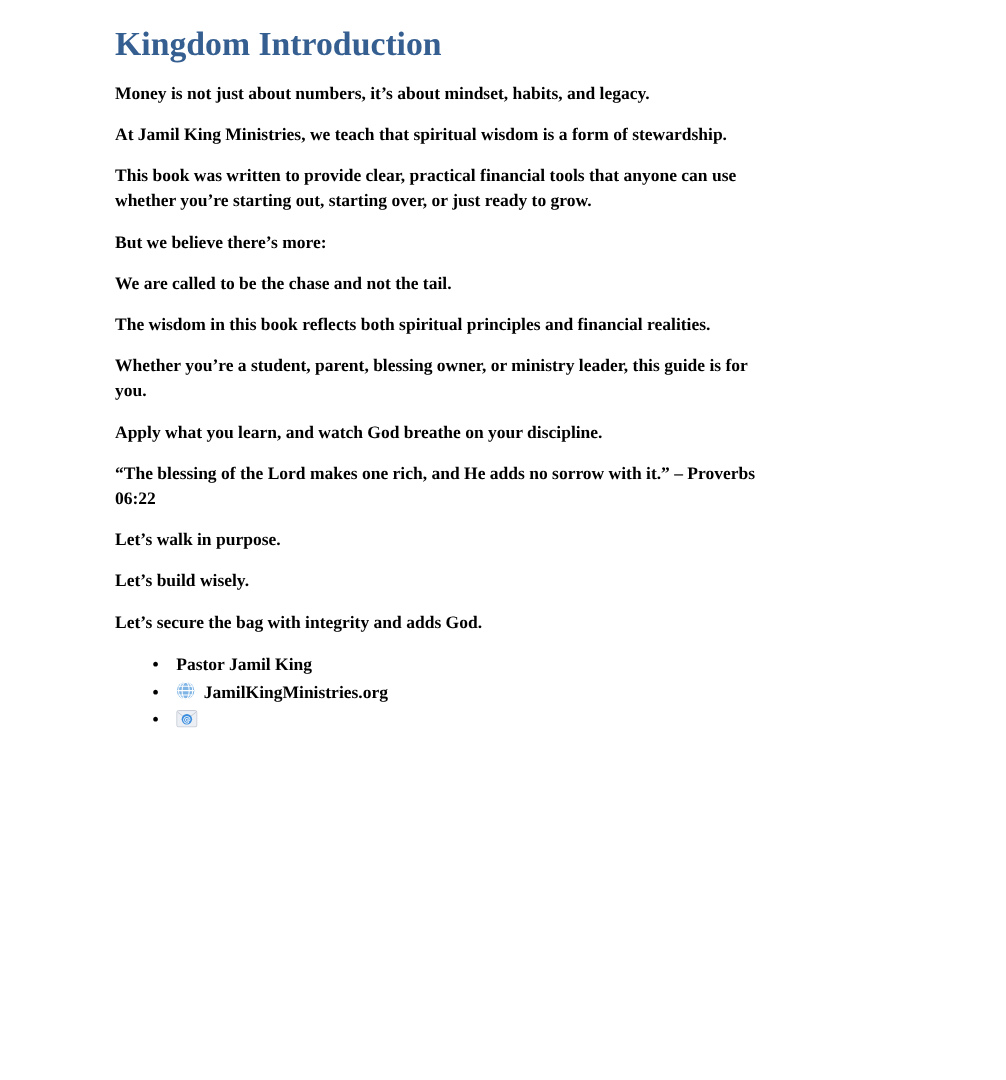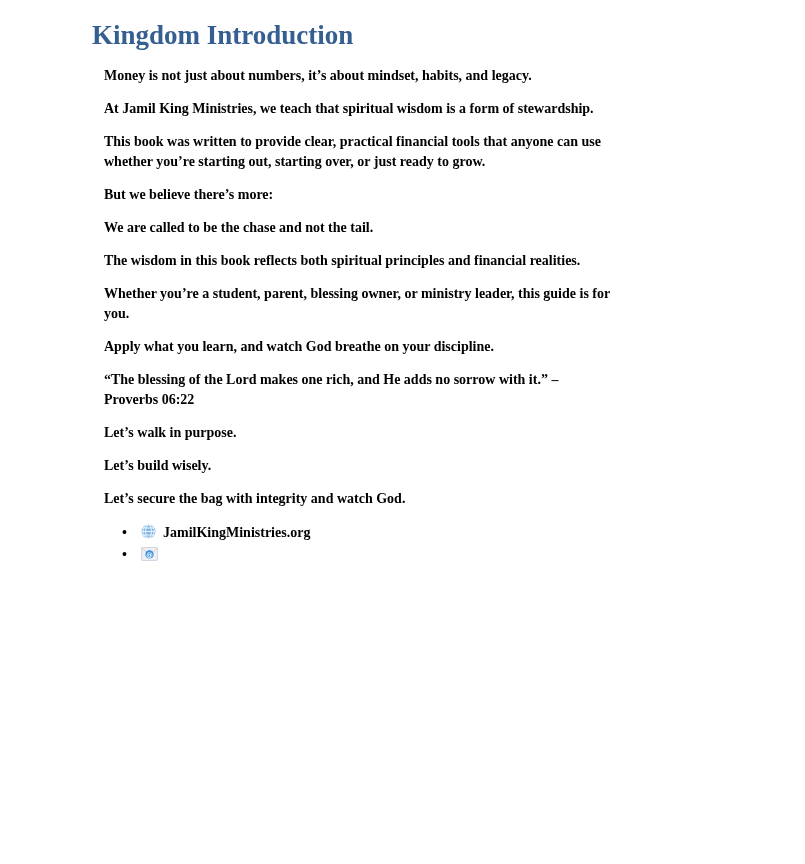--- a/index.html
+++ b/index.html
@@ -25,21 +25,21 @@
     font-size: 27px;
     line-height: 1.15;
     font-weight: bold;
     margin: 0 0 15px 0;
     letter-spacing: 0;
   }
   .paragraphs p {
     font-size: 14px;
     line-height: 20px;
     font-weight: bold;
-    margin: 0 0 13px 12px;
+    margin: 0 0 13px 0;
     max-width: 620px;
   }
   ul.contact-list {
     list-style: none;
     margin: 9px 0 0 0;
     padding: 0 0 0 30px;
   }
   ul.contact-list li {
     position: relative;
     padding-left: 19px;
@@ -75,24 +75,25 @@
       <p>At Jamil King Ministries, we teach that spiritual wisdom is a form of stewardship.</p>
       <p>This book was written to provide clear, practical financial tools that anyone can use whether you’re starting out, starting over, or just ready to grow.</p>
       <p>But we believe there’s more:</p>
       <p>We are called to be the chase and not the tail.</p>
       <p>The wisdom in this book reflects both spiritual principles and financial realities.</p>
       <p>Whether you’re a student, parent, blessing owner, or ministry leader, this guide is for you.</p>
       <p>Apply what you learn, and watch God breathe on your discipline.</p>
       <p>“The blessing of the Lord makes one rich, and He adds no sorrow with it.” – Proverbs 06:22</p>
       <p>Let’s walk in purpose.</p>
       <p>Let’s build wisely.</p>
-      <p>Let’s secure the bag with integrity and watch God.</p>
+      <p>Let’s secure the bag with integrity and adds God.</p>
     </div>
 
   <ul class="contact-list" id="bullet-list">
+      <li><span>Pastor Jamil King</span></li>
       <li><span class="li-icon"><svg width="15" height="15" viewBox="0 0 20 20">
             <circle cx="10" cy="10" r="9.3" fill="#7FB5E4"></circle>
             <g stroke="#ffffff" stroke-width="1.1" fill="none">
               <ellipse cx="10" cy="10" rx="3.8" ry="9"></ellipse>
               <ellipse cx="10" cy="10" rx="7.6" ry="9"></ellipse>
               <line x1="1" y1="10" x2="19" y2="10"></line>
               <line x1="2.3" y1="5.3" x2="17.7" y2="5.3"></line>
               <line x1="2.3" y1="14.7" x2="17.7" y2="14.7"></line>
             </g>
           </svg></span><span>JamilKingMinistries.org</span></li>

